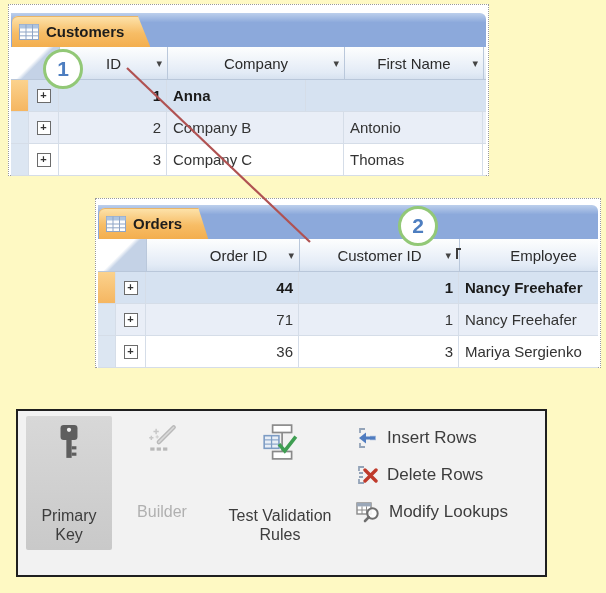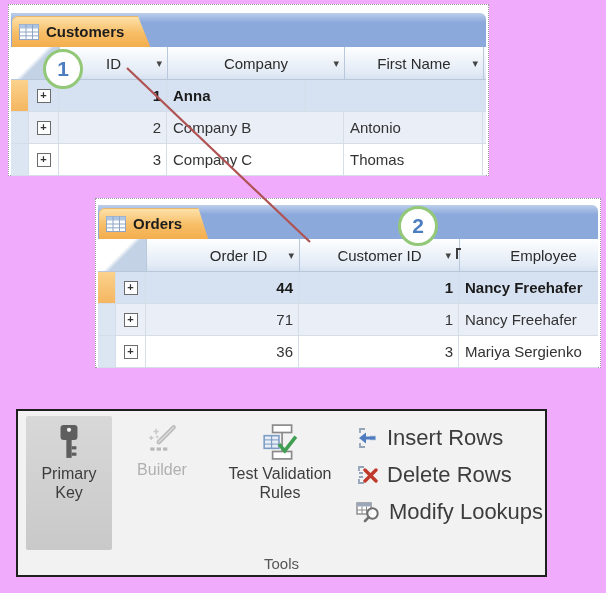--- a/index.html
+++ b/index.html
@@ -1,16 +1,16 @@
 <!DOCTYPE html>
 <html><head>
 <meta charset="utf-8">
 <style>
   html,body{margin:0;padding:0;background:#fff;}
-  .stage{position:relative;width:606px;height:593px;background:#f0abfc;overflow:hidden;
+  .stage{position:relative;width:606px;height:593px;background:#fef9c3;overflow:hidden;
          font-family:"Liberation Sans",sans-serif;text-decoration:underline;}
 
   
   .panel{position:absolute;border:1px dotted #9a9a9a;background:#fff;box-sizing:border-box;}
   .panel-customers{left:8px;top:4px;width:481px;height:172px;padding:8px 2px 4px 2px;}
   .panel-orders{left:95px;top:198px;width:506px;height:170px;padding:6px 2px 4px 2px;}
 
   .tabband{position:relative;height:34px;border-radius:0 6px 0 0;
            background:linear-gradient(#bccfec 0,#8ca9db 28%,#8ca9db 100%);}
   .tab{position:absolute;left:1px;bottom:0;height:31px;display:flex;align-items:center;gap:7px;
@@ -52,27 +52,27 @@
            background:#fff;display:flex;align-items:center;justify-content:center;
            font-size:21px;font-weight:700;color:#4d7ec0;}
   .callout-1{left:43px;top:49px;}
   .callout-2{left:398px;top:206px;}
 
   
   .ribbon{position:absolute;left:16px;top:409px;width:531px;height:168px;box-sizing:border-box;
           border:2px solid #1f1f1f;background:#f2f2f2;}
   .rbtn{position:absolute;display:flex;flex-direction:column;align-items:center;border-radius:2px;}
   .rbtn .ic{margin-top:8px;margin-bottom:4px;}
-  .rbtn-label{font-size:16px;line-height:19px;text-align:center;color:#3d3d3d;}
+  .rbtn-label{font-size:16px;line-height:19px;text-align:center;color:#3d3d3d;margin-top:42px;}
   .btn-pk{left:8px;top:5px;width:86px;height:134px;background:linear-gradient(#d8d8d8,#c9c9c9);}
   .btn-builder{left:98px;top:5px;width:92px;height:134px;}
   .btn-builder .rbtn-label{color:#b0b0b0;}
   .btn-testval{left:192px;top:5px;width:140px;height:134px;}
   .rstack{position:absolute;left:338px;top:8px;display:flex;flex-direction:column;}
-  .ritem{display:flex;align-items:center;gap:9px;height:37px;font-size:22px;color:#3d3d3d;white-space:nowrap;}
+  .ritem{display:flex;align-items:center;gap:9px;height:37px;font-size:17px;color:#3d3d3d;white-space:nowrap;}
   .tools-label{position:absolute;left:0;right:0;bottom:3px;text-align:center;font-size:15px;color:#555;}
 </style>
 </head>
 <body>
 
 <div class="stage">
 
   <section class="panel panel-customers">
     <div class="tabband">
       <div class="tab">
@@ -265,16 +265,15 @@
           <line x1="6" y1="6.4" x2="6" y2="14" stroke="#8a8a8a" stroke-width="1"></line>
           <line x1="10.5" y1="6.4" x2="10.5" y2="14" stroke="#8a8a8a" stroke-width="1"></line>
           <line x1="1" y1="10" x2="15" y2="10" stroke="#8a8a8a" stroke-width="1"></line>
           <circle cx="16.5" cy="13.5" r="5.2" fill="rgba(255,255,255,0.85)" stroke="#6f6f6f" stroke-width="2"></circle>
           <line x1="12.8" y1="17.2" x2="9" y2="21" stroke="#6f6f6f" stroke-width="2.6" stroke-linecap="round"></line>
         </svg>
         <span>Modify Lookups</span>
       </div>
     </div>
 
-    <div class="tools-label">Tools</div>
   </section>
 
 </div>
 
 </body></html>

